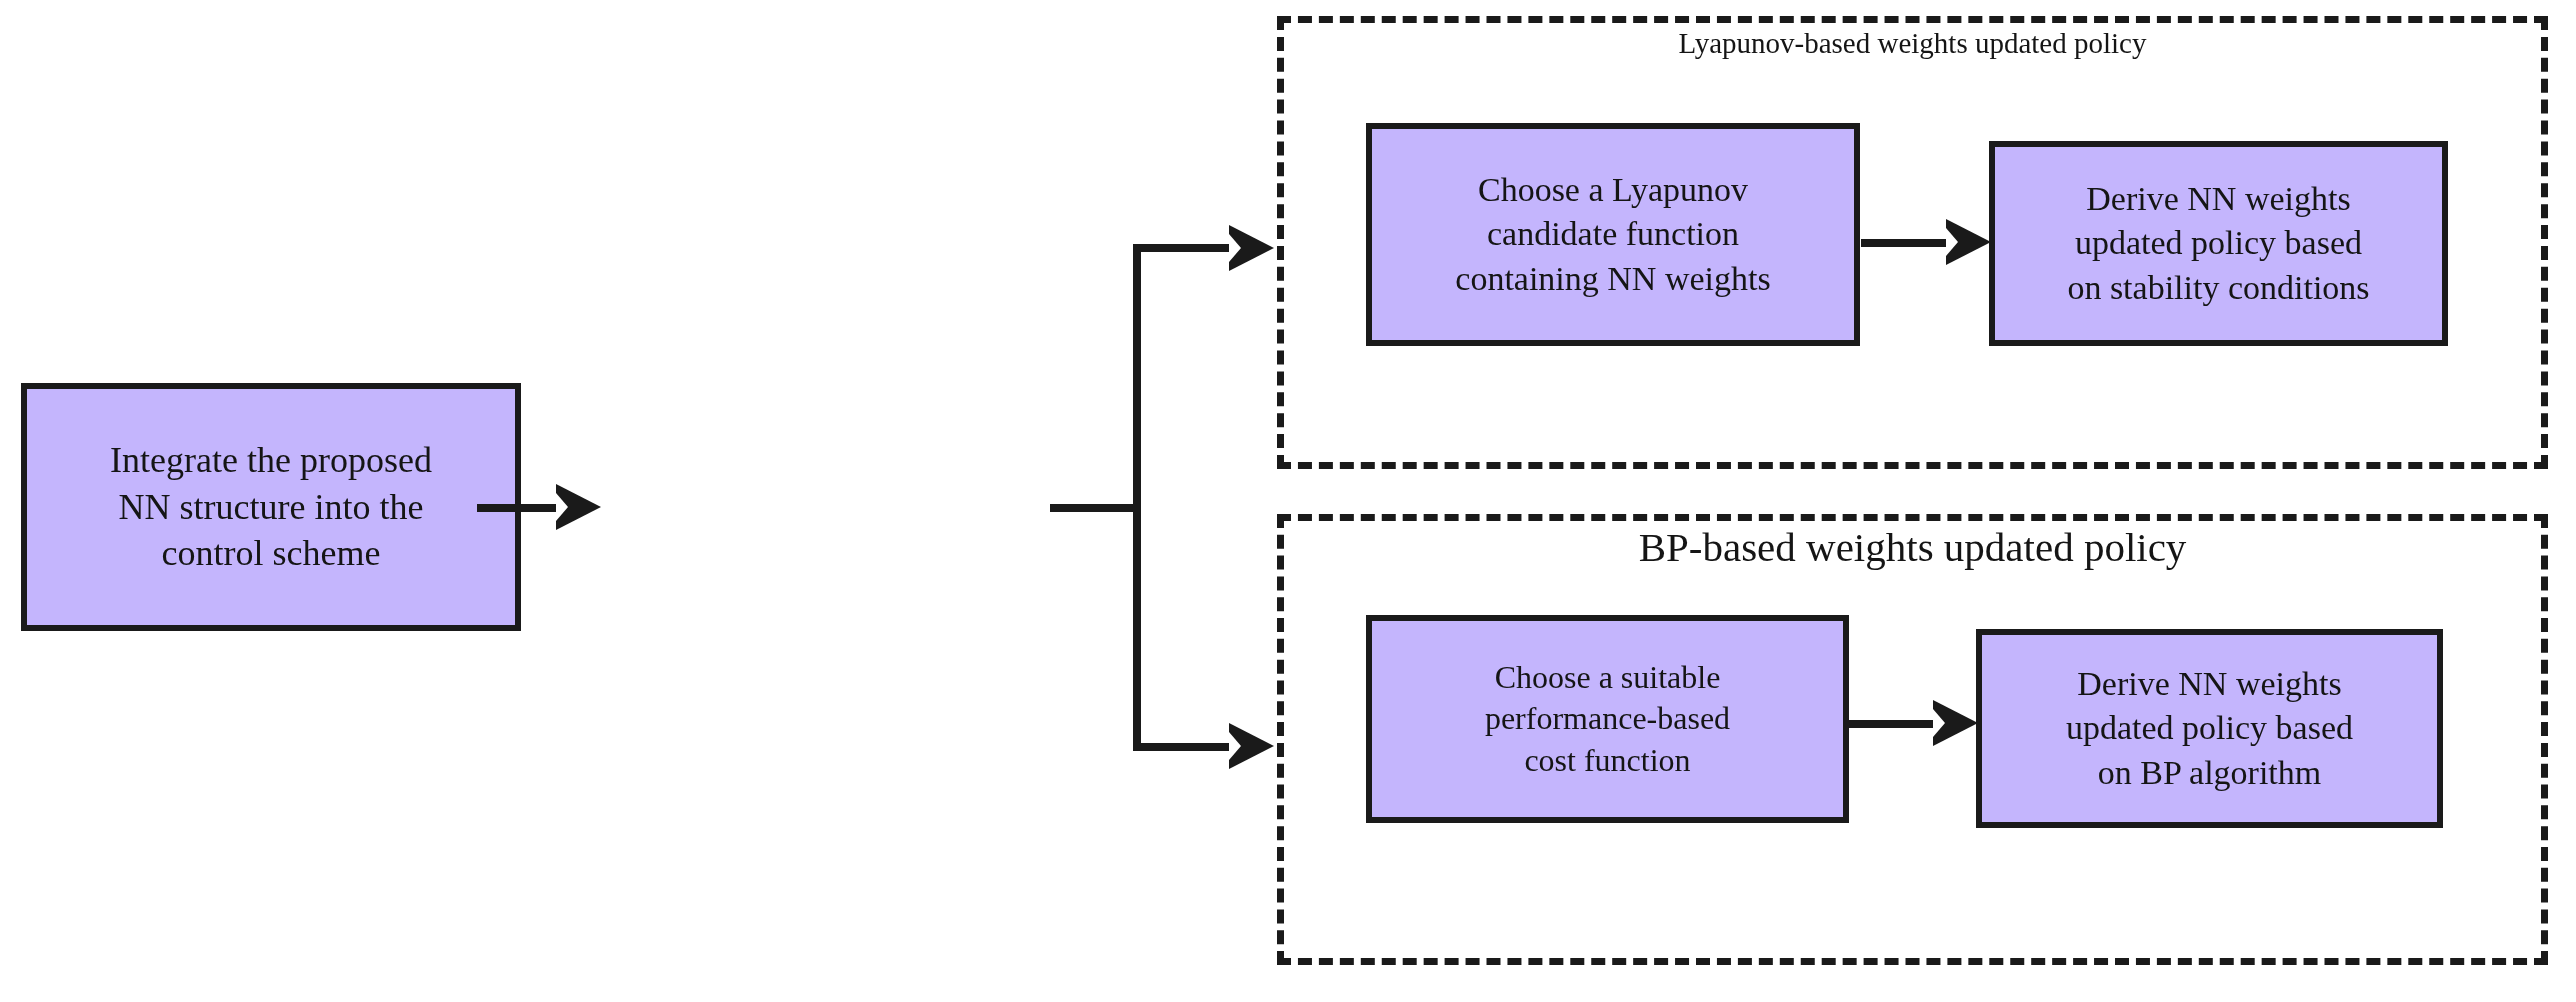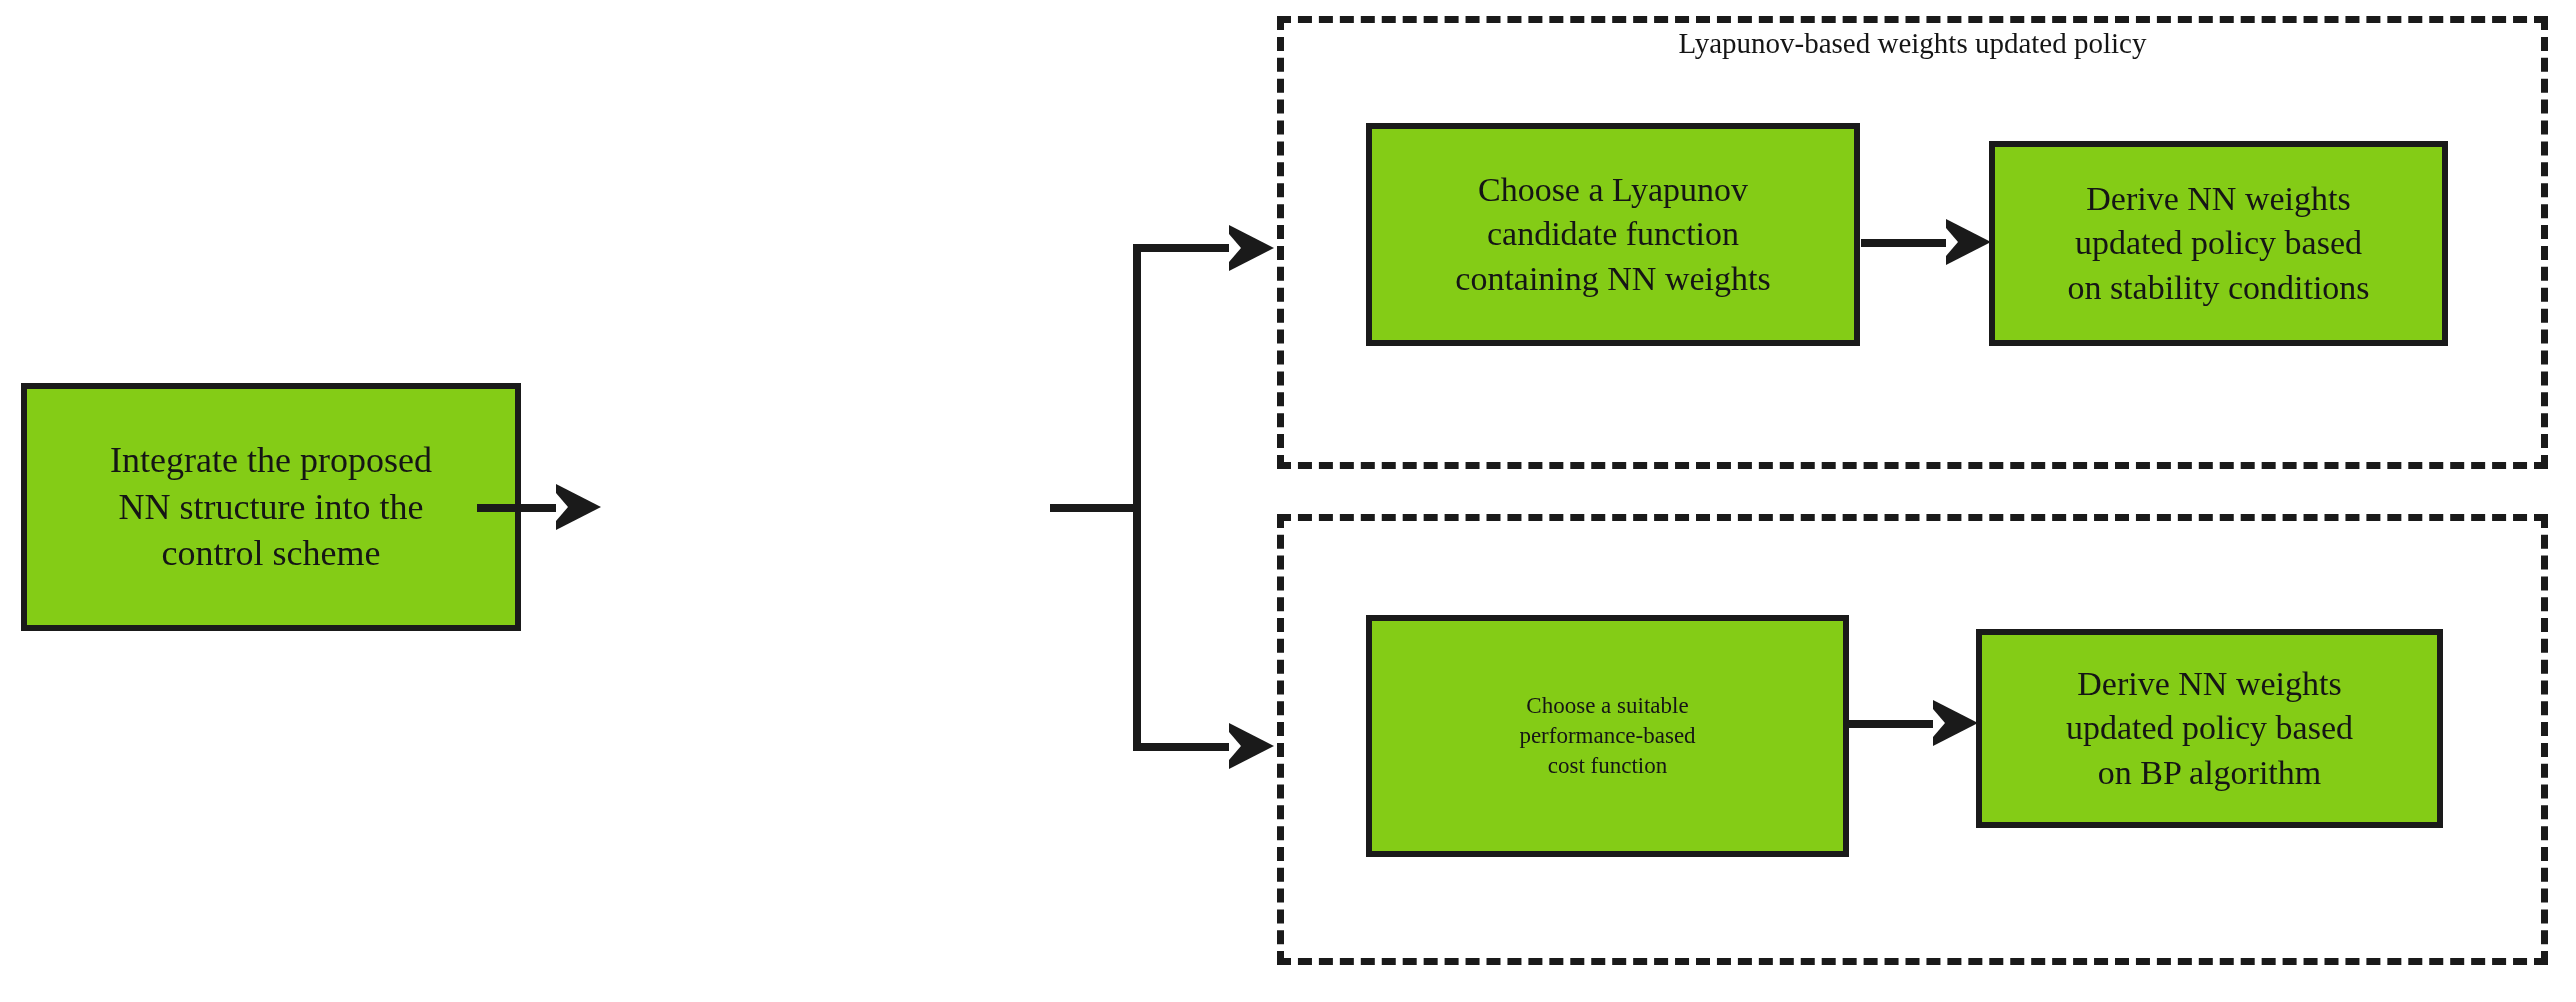--- a/index.html
+++ b/index.html
@@ -7,21 +7,21 @@
   #canvas{
     position:relative;
     width:2576px;height:1003px;
     background:#ffffff;
     overflow:hidden;
   }
   .box{
     position:absolute;
     box-sizing:border-box;
     border:6.2px solid #1a1a1a;
-    background:#84cc16;
+    background:#c4b5fd;
     display:flex;
     align-items:center;
     justify-content:center;
     text-align:center;
     line-height:1.30;
     color:#151515;
     white-space:pre-line;
   }
   .dashed-group{
     position:absolute;
@@ -70,21 +70,21 @@
   #box-analyze  {left:600px; top:373px; width:451px; height:269px; font-size:36px;}
 
   #group-lyapunov{left:1277px; top:15.6px;  width:1271px; height:453px;}
   #group-bp      {left:1277px; top:514px; width:1271px; height:451px;}
 
   #title-lyapunov{left:1277px; top:28px;  width:1271px; font-size:29px;}
   #title-bp      {left:1277px; top:525px; width:1271px; font-size:41px;}
 
   #box-choose-lyap {left:1366px; top:123px; width:494px; height:223px; font-size:34px;}
   #box-derive-stab {left:1989px; top:141px; width:459px; height:205px; font-size:34px;}
-  #box-choose-cost {left:1366px; top:615px; width:483px; height:242px; font-size:23px;}
+  #box-choose-cost {left:1366px; top:615px; width:483px; height:208px; font-size:32px;}
   #box-derive-bp   {left:1976px; top:629px; width:467px; height:199px; font-size:34px;}
 
   
   #a1-line{left:477px; top:504px; width:86px;}
   #a1-head{left:556px; top:484px;}
 
   
   #a2-line{left:1861px; top:239px; width:91px;}
   #a2-head{left:1946px; top:219px;}
 
@@ -130,20 +130,21 @@
 
   <div class="seg-h" id="a2-line"></div>
   <div class="arrow-head" id="a2-head"></div>
 
   <div class="box" id="box-derive-stab">Derive NN weights
 updated policy based
 on stability conditions</div>
 
   <div class="dashed-group" id="group-bp"></div>
 
+  <div class="group-title" id="title-bp">BP-based weights updated policy</div>
 
   <div class="box" id="box-choose-cost">Choose a suitable
 performance-based
 cost function</div>
 
   <div class="seg-h" id="a3-line"></div>
   <div class="arrow-head" id="a3-head"></div>
 
   <div class="box" id="box-derive-bp">Derive NN weights
 updated policy based

